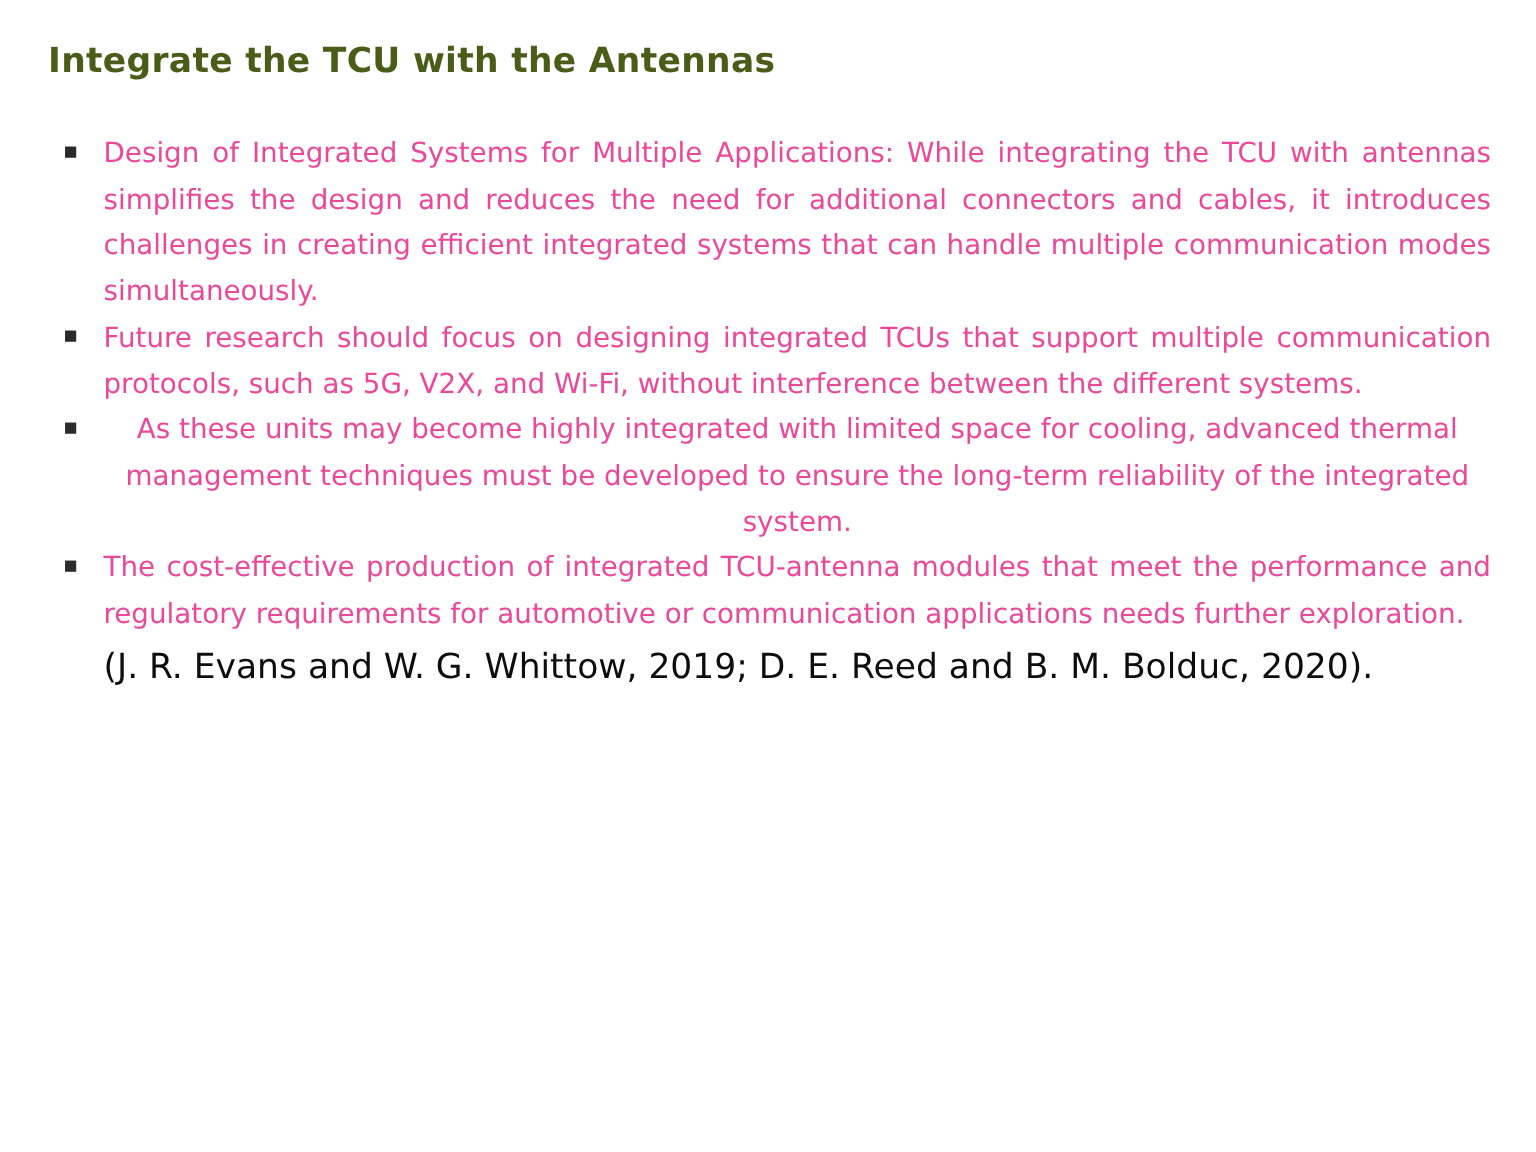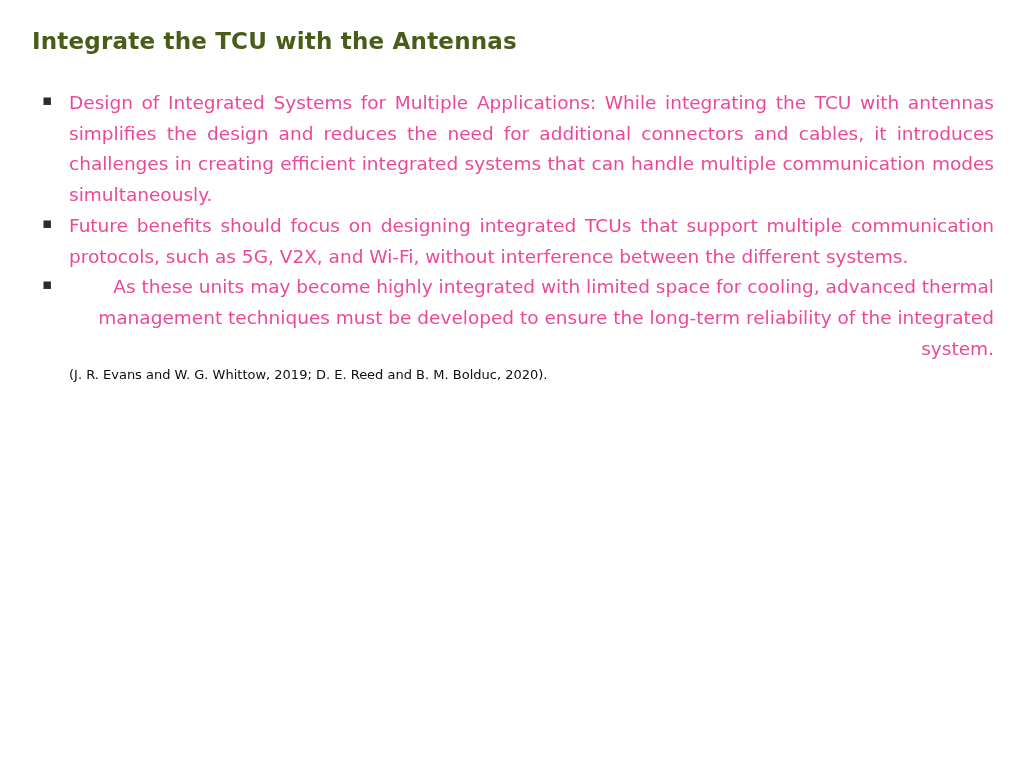--- a/index.html
+++ b/index.html
@@ -65,49 +65,53 @@
     font-size: 15px;
   }
   .li-text {
     display: block;
   }
   
   li.justify .li-text {
     text-align: justify;
   }
   li.nojustify .li-text {
-    text-align: right;
+    text-align: center;
   }
   .tail-line {
     position: relative;
     padding-left: 37px;
-    font-size: 13px;
+    font-size: 23px;
     line-height: 1.66;
     color: #0d0d0d;
     text-align: left;
   }
 </style>
 </head>
 <body>
 
 <div class="slide">
 
   <div class="slide-title">Integrate the TCU with the Antennas</div>
 
   <div class="body-block">
     <ul class="bullets">
       <li class="justify">
         <span class="marker"></span>
         <span class="li-text">Design of Integrated Systems for Multiple Applications: While integrating the TCU with antennas simplifies the design and reduces the need for additional connectors and cables, it introduces challenges in creating efficient integrated systems that can handle multiple communication modes simultaneously.</span>
       </li>
       <li class="justify">
         <span class="marker"></span>
-        <span class="li-text">Future benefits should focus on designing integrated TCUs that support multiple communication protocols, such as 5G, V2X, and Wi-Fi, without interference between the different systems.</span>
+        <span class="li-text">Future research should focus on designing integrated TCUs that support multiple communication protocols, such as 5G, V2X, and Wi-Fi, without interference between the different systems.</span>
       </li>
       <li class="nojustify">
         <span class="marker"></span>
         <span class="li-text">As these units may become highly integrated with limited space for cooling, advanced thermal management techniques must be developed to ensure the long-term reliability of the integrated system.</span>
+      </li>
+      <li class="justify">
+        <span class="marker"></span>
+        <span class="li-text">The cost-effective production of integrated TCU-antenna modules that meet the performance and regulatory requirements for automotive or communication applications needs further exploration.</span>
       </li>
     </ul>
     <div class="tail-line"> (J. R. Evans and W. G. Whittow, 2019; D. E. Reed and B. M. Bolduc, 2020).</div>
   </div>
 
 </div>
 
 </body></html>

